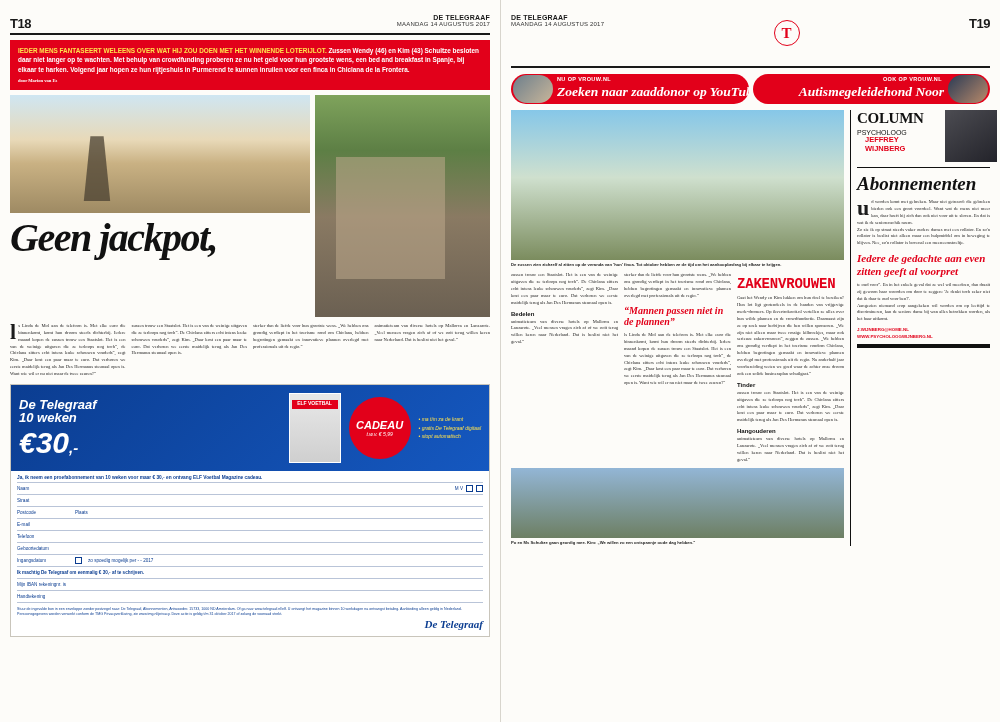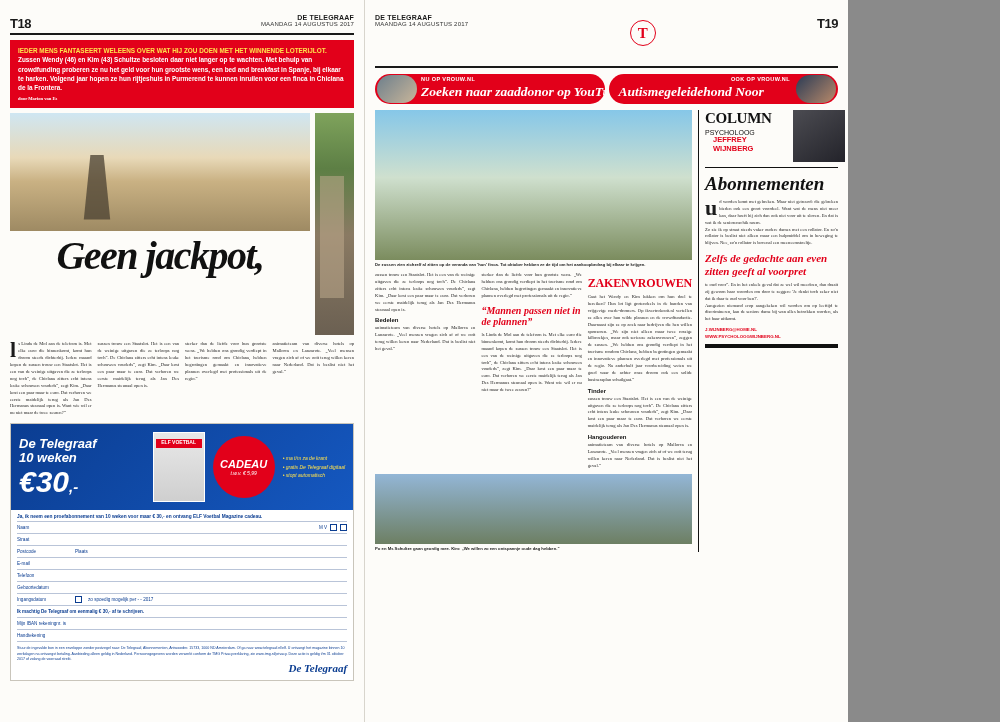--- a/index.html
+++ b/index.html
@@ -2,21 +2,21 @@
 <html><head>
 <meta charset="utf-8">
 <style>
   * { box-sizing: border-box; margin: 0; padding: 0; }
   body {
     width: 1000px; height: 722px;
     background: #8a8a8a;
     font-family: "Liberation Serif", serif;
     overflow: hidden;
   }
-  .spread { position: relative; width: 848px; height: 722px; display: flex; }
+  .spread { position: relative; width: 1000px; height: 722px; display: flex; }
   .page { position: relative; background: #fdfcf9; height: 722px; }
   .page-left { width: 500px; padding: 6px 10px 0 10px; }
   .page-right { width: 500px; padding: 6px 10px 0 10px; border-left: 1px solid #d8d5cd; }
 
   
   .mast-row { display: flex; align-items: flex-start; justify-content: space-between;
               border-bottom: 2px solid #1a1a1a; padding-bottom: 2px; }
   .folio { font-family: "Liberation Sans", sans-serif; font-size: 13px; font-weight: 700;
            letter-spacing: -0.5px; color: #1a1a1a; padding-top: 10px; }
   .vrouw-logo { font-family: "Liberation Serif", serif; font-size: 54px; font-weight: 700;
@@ -39,33 +39,33 @@
   .promo { position: relative; flex: 1; background: #e2001a; border-radius: 17px;
            height: 30px; display: flex; align-items: center; padding: 0 10px 0 46px;
            overflow: hidden; }
   .promo .thumb { position: absolute; left: 2px; top: 1px; width: 40px; height: 28px;
                   border-radius: 14px; background: linear-gradient(135deg,#6d7f8c,#c9b69a); }
   .promo .thumb.t2 { background: linear-gradient(135deg,#2a3b55,#b98a6a); }
   .promo .kicker { position: absolute; top: 2px; left: 46px; font-family: "Liberation Sans", sans-serif;
                    font-size: 5.5px; font-weight: 700; color: #fff; letter-spacing: 0.4px; }
   .promo .ptitle { font-family: "Liberation Serif", serif; font-style: italic; font-weight: 700;
                    font-size: 13.5px; color: #fff; margin-top: 5px; white-space: nowrap; }
-  .promo.right-al { padding: 0 46px 0 10px; }
+  .promo.right-al { padding: 0 46px 0 10px; justify-content: flex-end; }
   .promo.right-al .kicker { left: auto; right: 48px; }
   .promo.right-al .thumb { left: auto; right: 2px; }
 
   
   .red-lead { background: #e2001a; color: #fff; padding: 6px 8px 7px 8px; margin-top: 5px; }
   .red-lead p { font-family: "Liberation Sans", sans-serif; font-size: 6.4px; line-height: 1.45;
                 font-weight: 700; color: #fff; }
   .red-lead .hl { color: #ffe14d; }
   .red-lead .byline { font-size: 4.6px; margin-top: 4px; font-weight: 700; }
 
   .hero-area { display: flex; gap: 5px; margin-top: 5px; }
-  .hero-left { width: 300px; text-align: center; }
+  .hero-left { width: 300px; }
   .beach-photo { width: 100%; height: 118px;
     background:
       linear-gradient(to bottom, #cfe6f2 0%, #e8d9b8 38%, #c9b183 58%, #9e8a63 100%);
     position: relative; overflow: hidden; }
   .beach-photo::after { content: ""; position: absolute; left: 18%; bottom: 10%;
     width: 22%; height: 55%; background: #4a4031; clip-path: polygon(40% 0,60% 0,70% 100%,30% 100%); opacity: 0.75; }
 
   .headline { font-family: "Liberation Serif", serif; font-style: italic; font-weight: 700;
               font-size: 40px; line-height: 0.95; letter-spacing: -1.5px; color: #111;
               margin-top: 6px; }
@@ -123,22 +123,22 @@
                  line-height: 1.5; margin-top: 4px; }
   .tele-script { font-family: "Liberation Serif", serif; font-weight: 700; font-style: italic;
                  color: #0b3d91; font-size: 11px; text-align: right; }
 
   
   .rp-photo { width: 100%; height: 150px;
     background: linear-gradient(to bottom,#86c7e8 0%, #cfe0ce 45%, #7b8c5e 100%); position: relative; }
   .caption { font-family: "Liberation Sans", sans-serif; font-size: 4.2px; font-weight: 700;
              line-height: 1.45; color: #1c1c1c; margin-top: 2px; }
 
-  .zaken-h { font-family: Liberation Serif, serif; color: #e2001a; font-weight: 700;
-             font-size: 12px; letter-spacing: -0.2px; margin: 4px 0 3px; }
+  .zaken-h { font-family: Liberation Mono, monospace; color: #e2001a; font-weight: 700;
+             font-size: 14px; letter-spacing: -0.2px; margin: 4px 0 3px; }
   .zaken-body { font-family: "Liberation Sans", sans-serif; font-size: 4.5px; line-height: 1.5;
                 text-align: justify; color: #1c1c1c; }
 
   
   .colbox { border-left: 1px solid #111; padding-left: 6px; }
   .col-kicker { font-family: "Liberation Serif", serif; font-weight: 700; font-size: 15px;
                 letter-spacing: -0.3px; color: #111; }
   .col-role { font-family: "Liberation Sans", sans-serif; font-size: 7px; color: #111; margin-top: 2px; }
   .col-name { font-family: "Liberation Sans", sans-serif; font-size: 7.5px; font-weight: 700;
               color: #e2001a; line-height: 1.15; margin-left: 8px; }
@@ -335,21 +335,21 @@
             <div class="col-name">JEFFREY WIJNBERG</div>
           </div>
           <div class="col-portrait"></div>
         </div>
 
         <div class="col-title">Abonnementen</div>
 
         <p class="txt dropcap-para">ud worden komt met gebreken. Maar niet getreurd: die gebreken bieden ook een groot voordeel. Want wat de mens niet meer kan, daar hoeft hij zich dan ook niet voor uit te sloven. En dat is wat ik de seniorenschik noem.</p>
         <p class="txt">Zo zie ik op straat steeds vaker oudere dames met een rollator. En zo'n rollator is beslist niet alleen maar een hulpmiddel om in beweging te blijven. Nee, zo'n rollator is bovenal een meeneemstoeltje.</p>
 
-        <div class="pullquote">Zelfs de gedachte aan even zitten geeft al voorpret</div>
+        <div class="pullquote">Iedere de gedachte aan even zitten geeft al voorpret</div>
 
         <p class="txt">te oud voor”. En in het enkele geval dat ze wel wil meedoen, dan draait zij gewoon haar woorden om door te zeggen: 'Je denkt toch zeker niet dat ik daar te oud voor ben?'.</p>
         <p class="txt">Aangezien niemand erop aangekeken wil worden om op leeftijd te discrimineren, kan de seniore dame bij wan alles betrokken worden, als het haar uitkomt.</p>
 
         <div class="col-contact">
           <div>J.WIJNBERG@HOME.NL</div>
           <div>WWW.PSYCHOLOOGWIJNBERG.NL</div>
         </div>
         <div class="blackbar"></div>
       </div>

